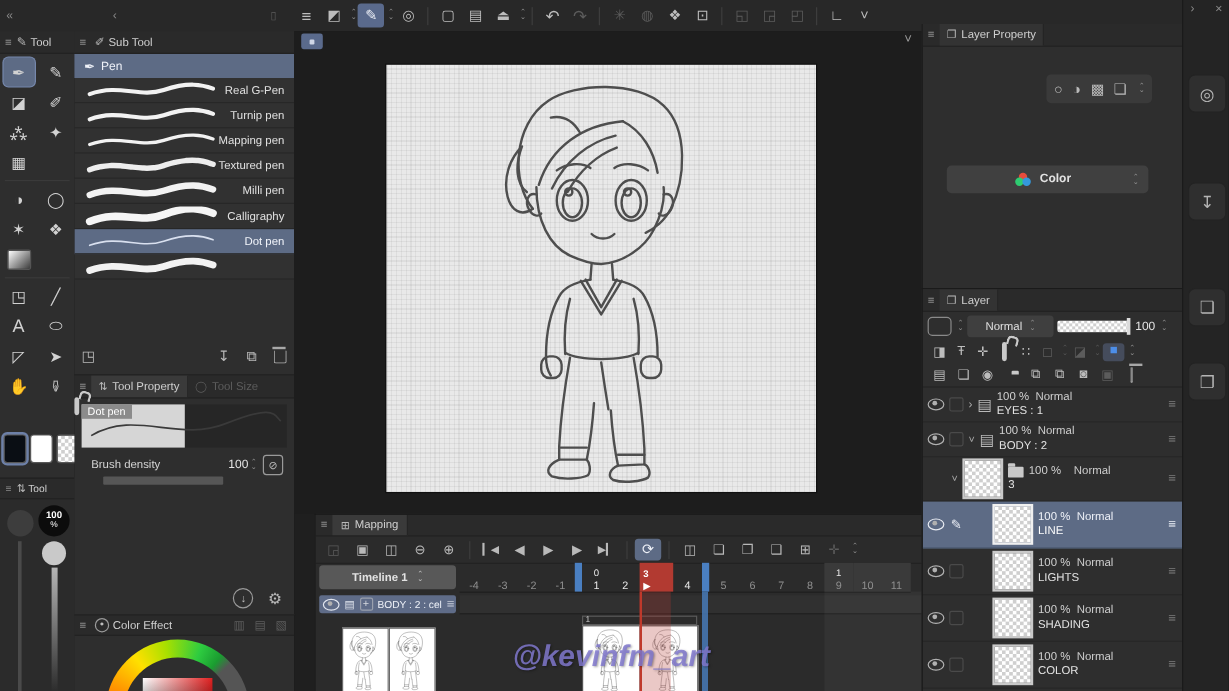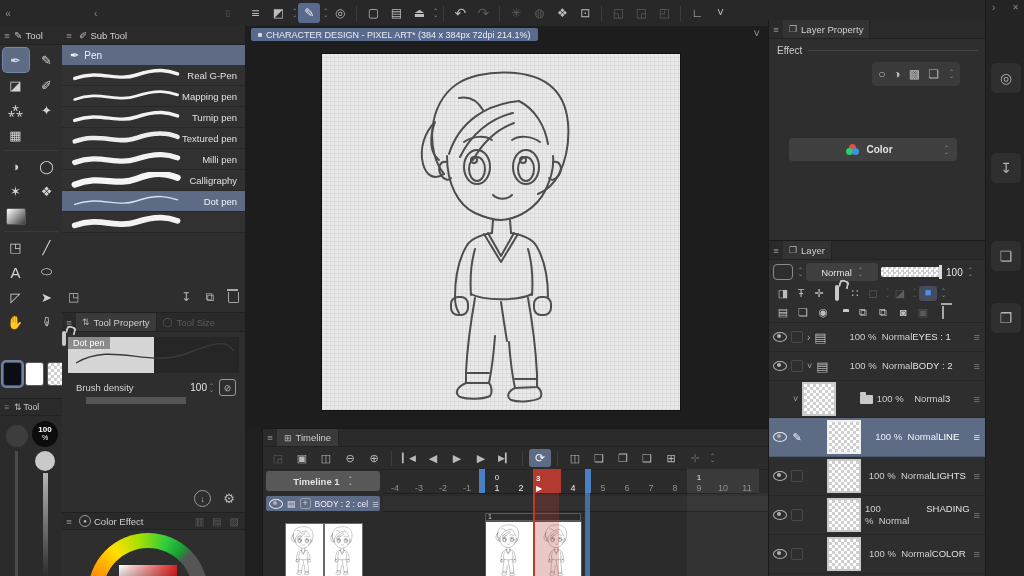--- a/index.html
+++ b/index.html
@@ -44,21 +44,21 @@
   .srow svg{position:absolute;left:4px;top:2px}
   .srow.sel{background:#5d6b85}
   
   .fc{width:24px;display:flex;flex-direction:column;justify-content:flex-end;align-items:center;font-size:9px;color:#8f8f8f;height:24px}
   .fc .up{font-size:8px;color:#e8e8e8;height:10px;line-height:10px}
   .fc.lsec{background:#3a3a3a}
   .tlb{width:22px;height:18px;display:inline-flex;align-items:center;justify-content:center;font-size:11px;color:#b9b9b9;border-radius:3px}
   .tlb.sel{background:#5d6b85;color:#eef1f8}
   
   .lrow{display:flex;align-items:center;border-bottom:1px solid #272727;padding-left:4px;gap:4px}
-  .lrow .meta{display:flex;flex-direction:row;justify-content:center;line-height:12px;font-size:9.5px;color:#cfcfcf;flex:1}
+  .lrow .meta{display:flex;flex-direction:column;justify-content:center;line-height:12px;font-size:9.5px;color:#cfcfcf;flex:1}
   .lrow .meta .nm{color:#e2e2e2}
   .lthumb{width:30px;height:30px;border:2px solid #c9c9c9;flex:none}
   .mini{width:16px;text-align:center;font-size:11px;color:#bdbdbd}
   .circbtn{width:15px;height:15px;border:1px solid #9a9a9a;border-radius:50%;display:inline-flex;align-items:center;justify-content:center;font-size:9px;color:#bdbdbd}
   .fbtn{position:absolute;left:4px;width:30px;height:30px;background:#2f2f2f;border:1px solid #232323;border-radius:6px;display:flex;align-items:center;justify-content:center;font-size:14px;color:#b5b5b5}
 </style>
 </head>
 <body>
 
 <div id="root">
@@ -208,29 +208,29 @@
     </div>
     <div style="height:214px;overflow:hidden">
       <div class="srow">
           <svg width="118" height="16" viewBox="0 0 100 14">
             <path d="M6 10 C28 2 42 13 60 7 S88 3 96 6" fill="none" stroke="#f2f2f2" stroke-width="3" stroke-linecap="round"></path>
           </svg>
           <span>Real G-Pen</span>
         </div>
       <div class="srow">
           <svg width="118" height="16" viewBox="0 0 100 14">
+            <path d="M6 10 C28 2 42 13 60 7 S88 3 96 6" fill="none" stroke="#f2f2f2" stroke-width="3" stroke-linecap="round"></path>
+          </svg>
+          <span>Turnip pen</span>
+        </div>
+      <div class="srow">
+          <svg width="118" height="16" viewBox="0 0 100 14">
             <path d="M6 10 C28 2 42 13 60 7 S88 3 96 6" fill="none" stroke="#f2f2f2" stroke-width="2.4" stroke-linecap="round"></path>
           </svg>
           <span>Mapping pen</span>
-        </div>
-      <div class="srow">
-          <svg width="118" height="16" viewBox="0 0 100 14">
-            <path d="M6 10 C28 2 42 13 60 7 S88 3 96 6" fill="none" stroke="#f2f2f2" stroke-width="3" stroke-linecap="round"></path>
-          </svg>
-          <span>Turnip pen</span>
         </div>
       <div class="srow">
           <svg width="118" height="16" viewBox="0 0 100 14">
             <path d="M6 10 C28 2 42 13 60 7 S88 3 96 6" fill="none" stroke="#ededed" stroke-width="4" stroke-linecap="round" stroke-dasharray="7 1"></path>
           </svg>
           <span>Textured pen</span>
         </div>
       <div class="srow">
           <svg width="118" height="16" viewBox="0 0 100 14">
             <path d="M6 10 C28 2 42 13 60 7 S88 3 96 6" fill="none" stroke="#f2f2f2" stroke-width="4.6" stroke-linecap="round"></path>
@@ -311,37 +311,36 @@
     <div class="abs" style="left:26px;top:20px;width:120px;height:120px;border-radius:50%;background:conic-gradient(from 238deg,#e02020,#ff7a00 42deg,#ffe000 84deg,#a8e000 112deg,#2ecc40 142deg,#1a9c30 160deg,#555 170deg,#555 360deg)">
       <span class="abs" style="left:15px;top:15px;right:15px;bottom:15px;border-radius:50%;background:#2e2e2e"></span>
       <span class="abs" style="left:31px;top:32px;width:58px;height:48px;background:linear-gradient(to bottom,rgba(0,0,0,0),rgba(0,0,0,.85)),linear-gradient(to right,#ffffff,#e02020)"></span>
 
     </div>
   </div>
 
   <div class="abs" style="left:245px;top:26px;width:523px;height:402px;background:#1d1d1d">
     <div class="abs flex" style="left:6px;top:2px;height:13px;background:#5a6a8c;border-radius:2px;padding:0 7px;gap:4px">
       <span style="width:4px;height:4px;background:#cfd6e6;border-radius:1px"></span>
-      <span style="font-size:9px;color:#e9edf6;white-space:nowrap">CHARACTER DESIGN - PIXEL ART* (384 x 384px 72dpi 214.1%)</span>
     </div>
     <span class="ic chev" style="position:absolute;right:8px;top:1px;font-size:11px;color:#9a9a9a"></span>
     <div class="abs" style="left:77px;top:28px;width:358px;height:356px;background:#e9e9e9;box-shadow:0 0 0 1px #111;
                 background-image:repeating-linear-gradient(0deg,rgba(0,0,0,.05) 0 1px,transparent 1px 4px),repeating-linear-gradient(90deg,rgba(0,0,0,.05) 0 1px,transparent 1px 4px)">
       <svg width="358" height="356" viewBox="0 0 356 356">
         <use href="#chibi"></use>
       </svg>
     </div>
   </div>
 
   <div class="abs panel" style="left:262px;top:428px;width:506px;height:148px;background:#2b2b2b;border-top:1px solid #191919;border-left:1px solid #191919;overflow:hidden">
     <div class="phead" style="height:17px">
       <span class="pmenu"></span>
       <span class="tabchip" style="padding:0 7px">
         <span class="ic" style="font-size:9px">⊞</span>
-        <span>Timeline</span>
+        <span>Mapping</span>
       </span>
     </div>
     <div class="flex" style="height:22px;padding-left:4px;gap:2px;border-bottom:1px solid #222">
       <span class="tlb dim">◲</span>
       <span class="tlb">▣</span>
       <span class="tlb">◫</span>
       <span class="tlb">⊖</span>
       <span class="tlb">⊕</span>
       <span class="vd"></span>
       <span class="tlb" style="font-size:9px">▎◀</span>
@@ -450,33 +449,30 @@
         <svg width="45" height="55" viewBox="95 0 170 356">
             <use href="#chibi"></use>
           </svg>
       </div>
 
       <span class="abs" style="left:270px;top:24px;width:26px;bottom:0;background:rgba(178,58,49,.28)"></span>
       <span class="abs" style="left:270px;top:24px;width:2px;bottom:0;background:#c0392b"></span>
       <span class="abs" style="left:322px;top:24px;width:5px;bottom:0;background:rgba(74,127,193,.8)"></span>
       <span class="abs" style="left:424px;top:24px;right:0;bottom:0;background:rgba(255,255,255,.04)"></span>
     </div>
+    <div class="abs" style="left:164px;top:104px;font-size:25px;font-weight:bold;font-style:italic;color:rgba(128,120,205,.85);text-shadow:1px 1px 2px rgba(0,0,0,.35);z-index:5">@kevinfm_art</div>
   </div>
 
   <div class="abs panel" style="left:768px;top:20px;width:217px;height:220px;border-left:1px solid #1a1a1a">
     <div class="phead">
       <span class="pmenu"></span>
       <span class="tabchip" style="background:#333;padding:0 6px">
         <span class="ic" style="font-size:9px">❐</span>
         <span>Layer Property</span>
       </span>
-    </div>
-    <div class="flex" style="padding:6px 8px 0 8px;gap:6px">
-      <span style="font-size:10px;color:#cdcdcd">Effect</span>
-      <span style="flex:1;height:1px;background:#454545"></span>
     </div>
     <div class="abs flex" style="right:26px;top:42px;height:24px;background:#3a3a3a;border-radius:4px;padding:0 6px;gap:8px">
       <span class="ic" style="font-size:12px">○</span>
       <span class="ic" style="font-size:12px">◑</span>
       <span class="ic" style="font-size:12px">▩</span>
       <span class="ic" style="font-size:12px">❏</span>
       <span class="st"></span>
     </div>
     <div class="abs flex" style="left:20px;top:118px;width:168px;height:23px;background:#404040;border-radius:4px;padding:0 8px;box-sizing:border-box">
       <span style="flex:1"></span>

